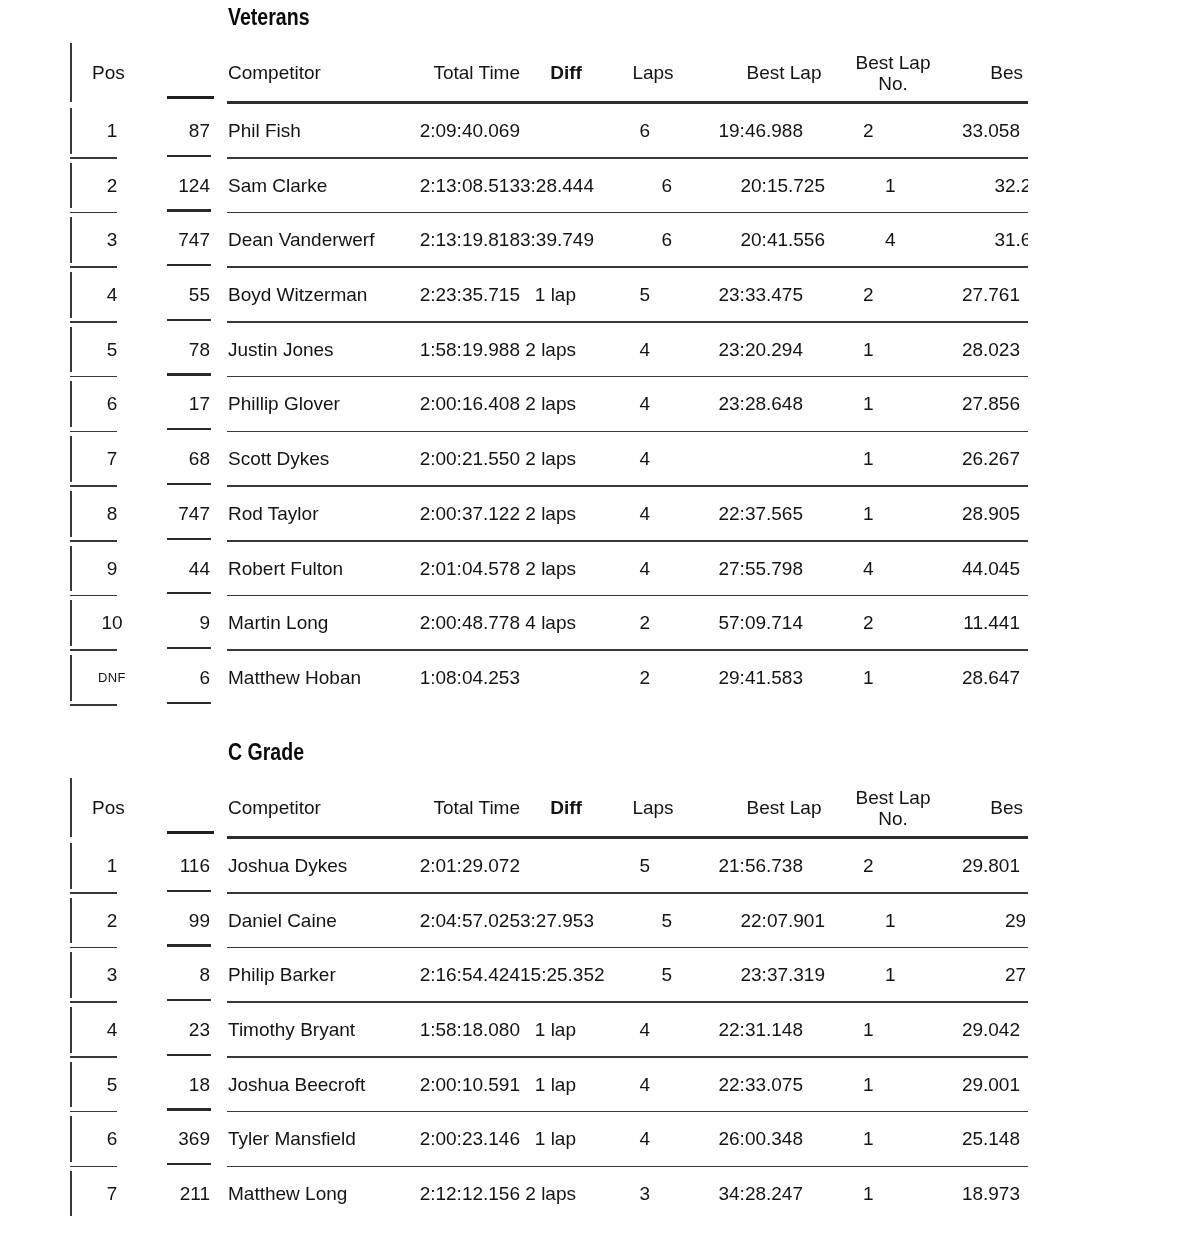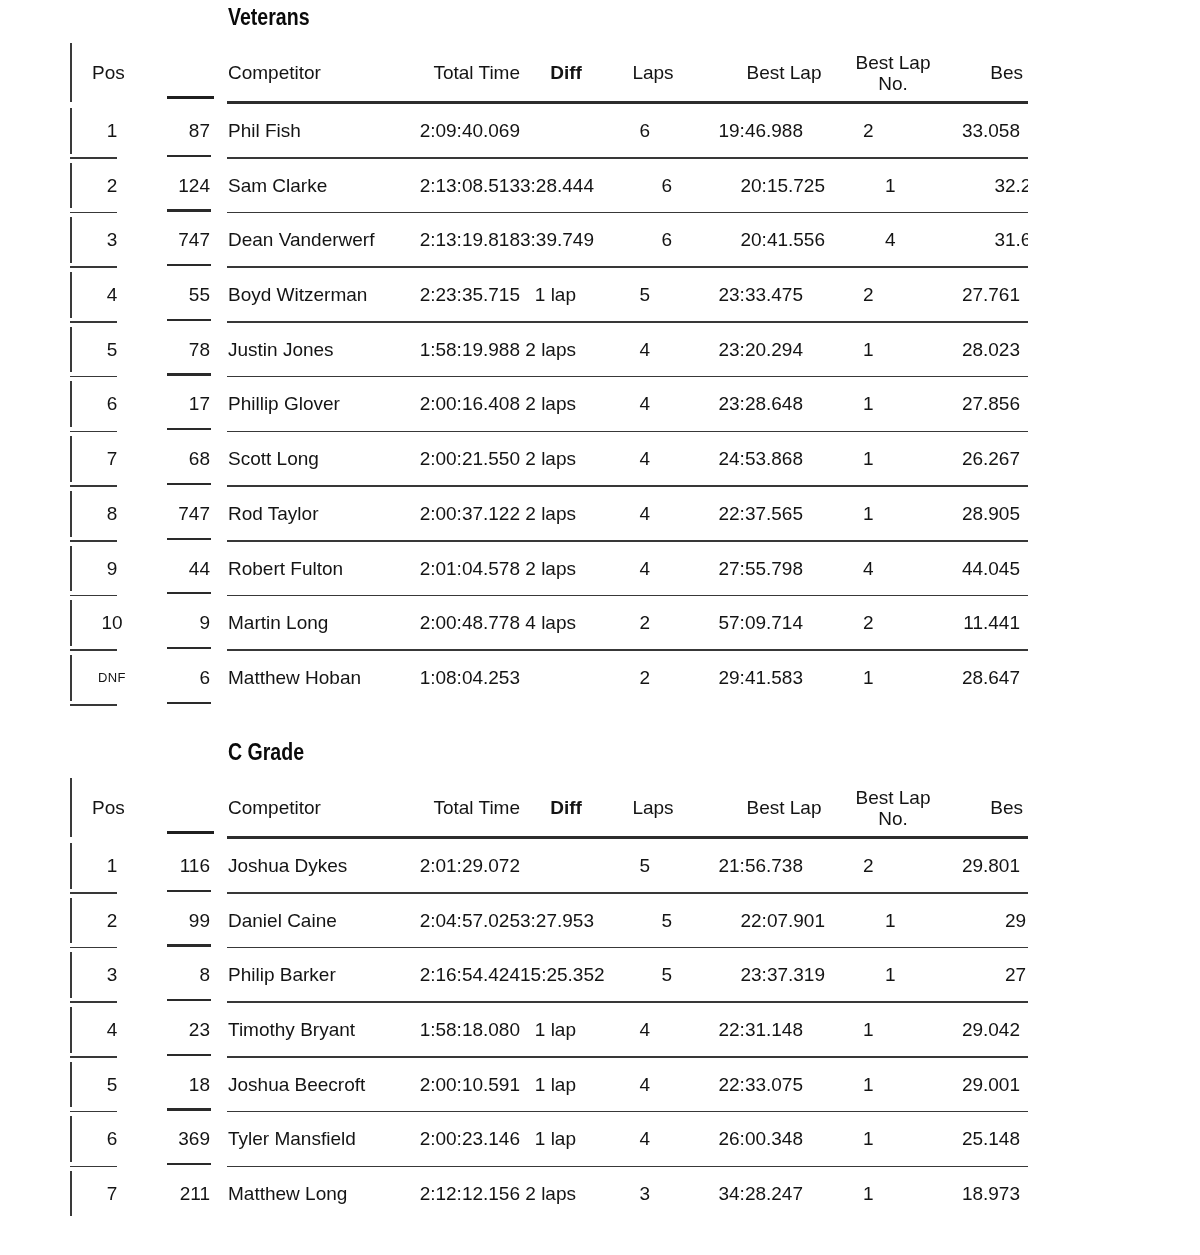--- a/index.html
+++ b/index.html
@@ -174,25 +174,24 @@
     <span class="cell c-lapno">1</span>
     <span class="cell c-bes">27.856</span>
     <span class="seg-left"></span>
     <span class="num-dash"></span>
     <span class="seg-long"></span>
   </div>
       <div class="row">
     <span class="vline"></span>
     <span class="cell c-pos">7</span>
     <span class="cell c-num">68</span>
-    <span class="cell c-competitor">Scott Long</span>
+    <span class="cell c-competitor">Scott Dykes</span>
     <span class="cell c-total">2:00:21.550</span>
     <span class="cell c-diff">2 laps</span>
     <span class="cell c-laps">4</span>
-    <span class="cell c-bestlap">24:53.868</span>
     <span class="cell c-lapno">1</span>
     <span class="cell c-bes">26.267</span>
     <span class="seg-left"></span>
     <span class="num-dash"></span>
     <span class="seg-long"></span>
   </div>
       <div class="row">
     <span class="vline"></span>
     <span class="cell c-pos">8</span>
     <span class="cell c-num">747</span>

